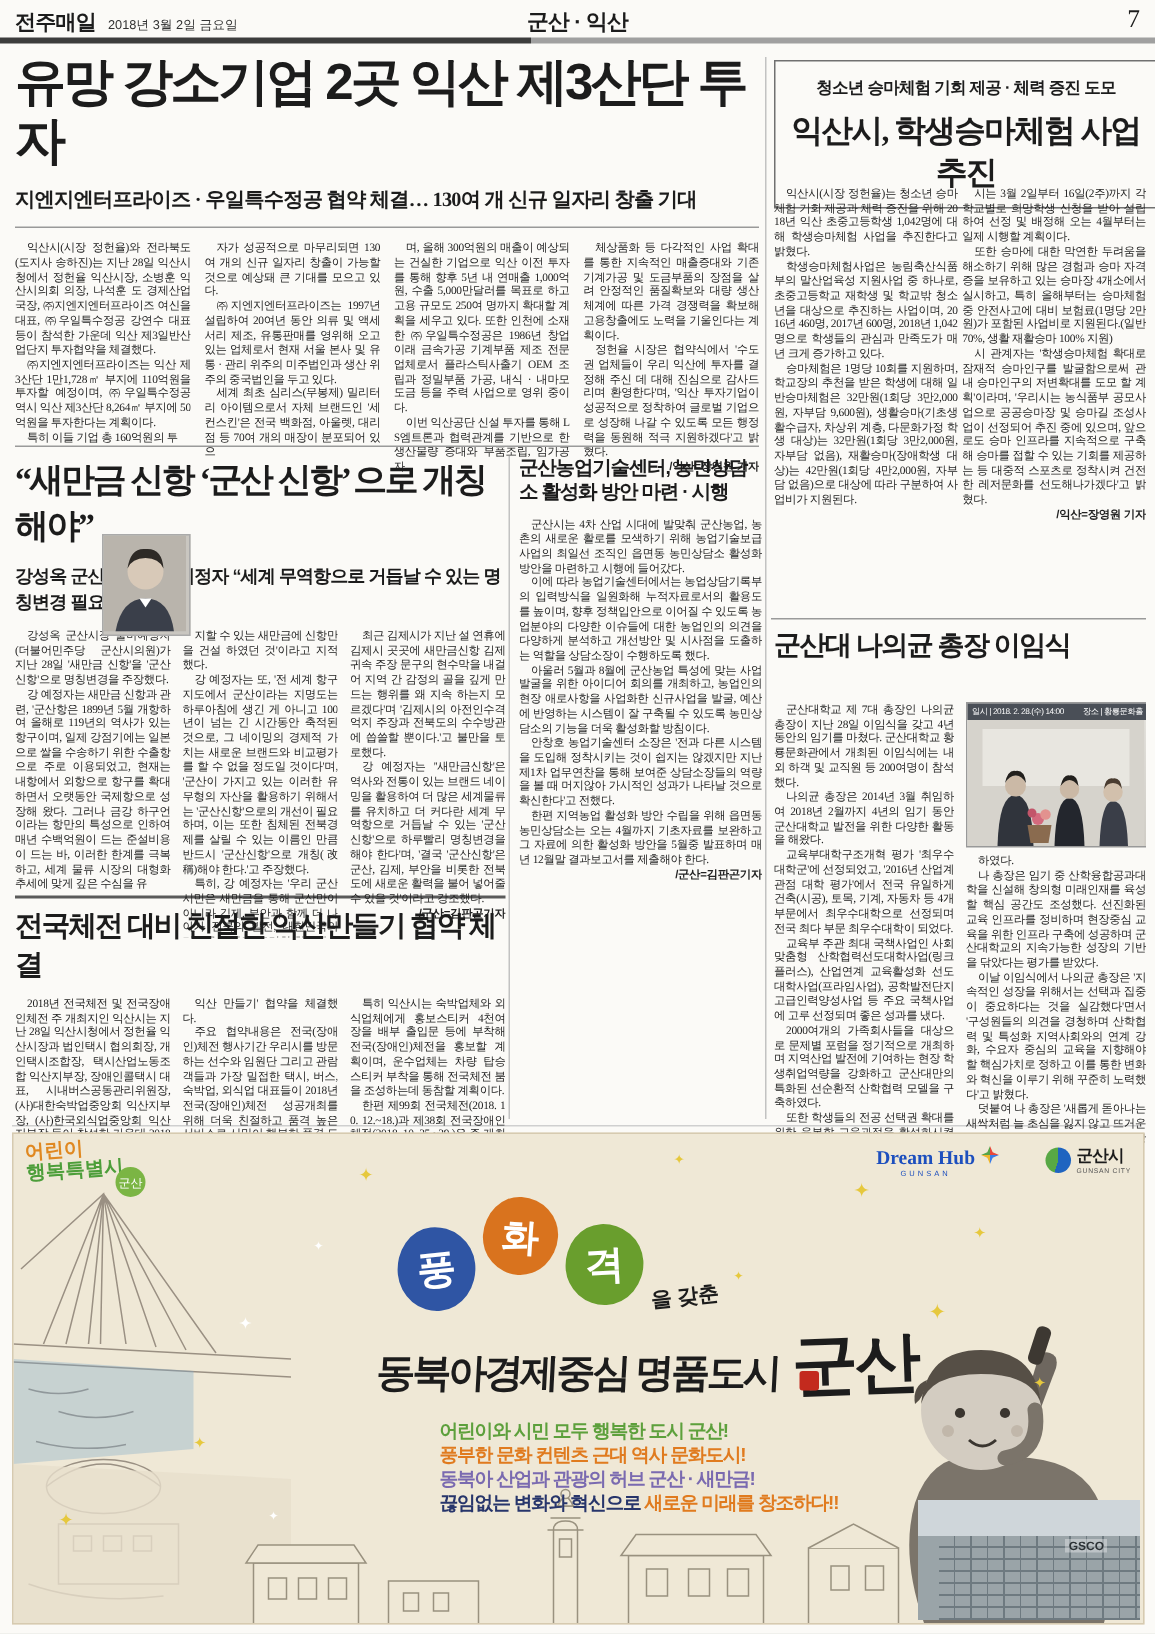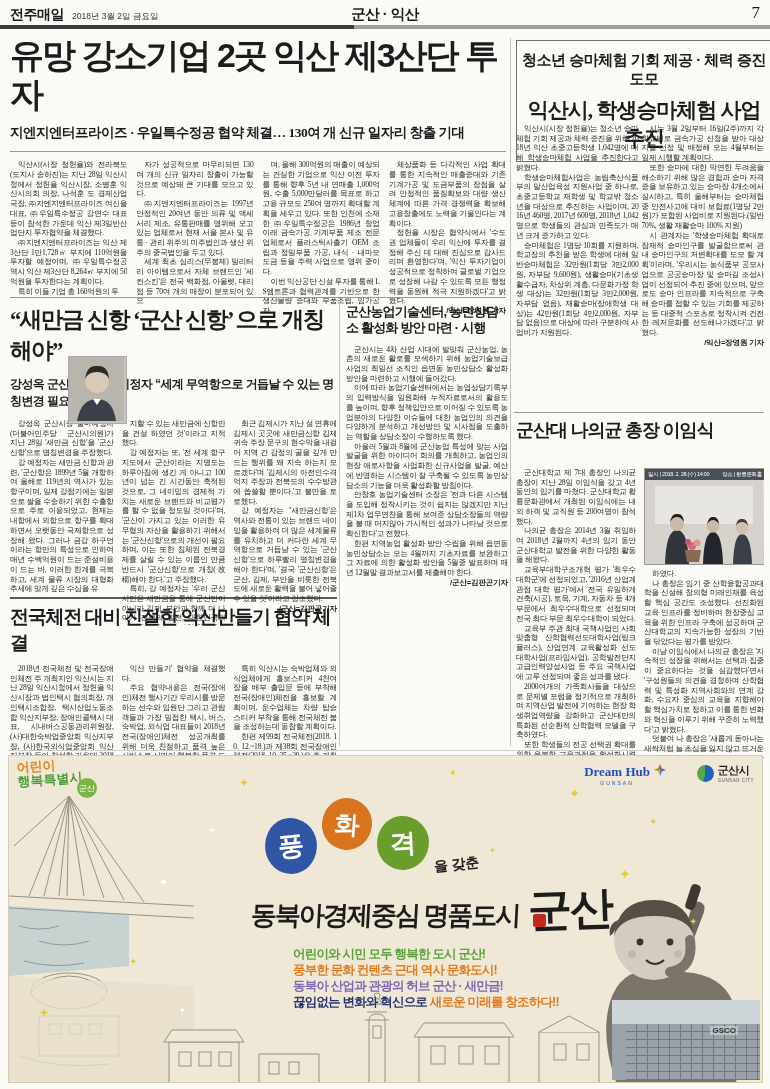--- a/index.html
+++ b/index.html
@@ -33,21 +33,21 @@
   .invest h1{font-size:34px;font-weight:900;letter-spacing:-2px;line-height:1.15;
              font-family:"Liberation Sans",sans-serif;}
   .invest .subhead{margin:10px 0 0 0;font-size:13.5px;font-weight:bold;letter-spacing:-0.5px;
              font-family:"Liberation Serif",serif;}
   .invest .subrule{margin-top:9px;height:1px;background:#999;}
   .invest .bodycols{margin-top:8px;height:170px;gap:9px;}
 
   
   .horsebox{position:absolute;left:516px;top:40px;width:246px;border:1px solid #707070;
             padding:10px 4px 9px 4px;text-align:center;background:#fbfaf7;}
-  .horsebox .kicker{font-size:15px;font-weight:bold;letter-spacing:-0.5px;}
+  .horsebox .kicker{font-size:11px;font-weight:bold;letter-spacing:-0.5px;}
   .horsebox .title{font-size:21px;font-weight:bold;letter-spacing:-1px;margin-top:7px;
                    font-family:"Liberation Serif",serif;}
   .horsebody{position:absolute;left:516px;top:124px;width:248px;height:284px;gap:3px;}
 
   
   .port{left:10px;top:304px;width:327px;}
   .port h1{font-size:22.5px;font-weight:bold;letter-spacing:-1.5px;font-family:"Liberation Serif",serif;}
   .port .subhead{margin:10px 0 0 0;font-size:12px;font-weight:bold;letter-spacing:-0.6px;}
   .port .bodycols{margin-top:9px;height:206px;gap:8px;}
   .portrait{position:absolute;left:58px;top:52px;width:57px;height:66px;background:#c9c6c0;
@@ -141,21 +141,21 @@
         <div class="col">
 
         <p>익산시(시장 정헌율)와 전라북도(도지사 송하진)는 지난 28일 익산시청에서 정헌율 익산시장, 소병훈 익산시의회 의장, 나석훈 도 경제산업국장, ㈜지엔지엔터프라이즈 여신을 대표, ㈜우일특수정공 강연수 대표 등이 참석한 가운데 익산 제3일반산업단지 투자협약을 체결했다.</p>
           <p>㈜지엔지엔터프라이즈는 익산 제3산단 1만1,728㎡ 부지에 110억원을 투자할 예정이며, ㈜우일특수정공 역시 익산 제3산단 8,264㎡ 부지에 50억원을 투자한다는 계획이다.</p>
           <p>특히 이들 기업 총 160억원의 투</p>
         </div>
 
         <div class="col">
 
         <p>자가 성공적으로 마무리되면 130여 개의 신규 일자리 창출이 가능할 것으로 예상돼 큰 기대를 모으고 있다.</p>
-          <p>㈜지엔지엔터프라이즈는 1997년 안정적인 20여년 동안 의류 및 액세서리 제조, 유통판매를 영위해 오고 있는 업체로서 현재 서울 본사 및 유통 · 관리 위주의 미주법인과 생산 위주의 중국법인을 두고 있다.</p>
+          <p>㈜지엔지엔터프라이즈는 1997년 설립하여 20여년 동안 의류 및 액세서리 제조, 유통판매를 영위해 오고 있는 업체로서 현재 서울 본사 및 유통 · 관리 위주의 미주법인과 생산 위주의 중국법인을 두고 있다.</p>
           <p>세계 최초 심리스(무봉제) 밀리터리 아이템으로서 자체 브랜드인 '세컨스킨'은 전국 백화점, 아울렛, 대리점 등 70여 개의 매장이 분포되어 있으</p>
         </div>
 
         <div class="col">
 
         <p>며, 올해 300억원의 매출이 예상되는 건실한 기업으로 익산 이전 투자를 통해 향후 5년 내 연매출 1,000억원, 수출 5,000만달러를 목표로 하고 고용 규모도 250여 명까지 확대할 계획을 세우고 있다. 또한 인천에 소재한 ㈜우일특수정공은 1986년 창업 이래 금속가공 기계부품 제조 전문업체로서 플라스틱사출기 OEM 조립과 정밀부품 가공, 내식 · 내마모 도금 등을 주력 사업으로 영위 중이다.</p>
           <p>이번 익산공단 신설 투자를 통해 LS엠트론과 협력관계를 기반으로 한 생산물량 증대와 부품조립, 임가공 자</p>
         </div>
 
         <div class="col">
@@ -175,21 +175,21 @@
 
       <div class="col">
 
       <p>익산시(시장 정헌율)는 청소년 승마체험 기회 제공과 체력 증진을 위해 2018년 익산 초중고등학생 1,042명에 대해 학생승마체험 사업을 추진한다고 밝혔다.</p>
         <p>학생승마체험사업은 농림축산식품부의 말산업육성 지원사업 중 하나로, 초중고등학교 재학생 및 학교밖 청소년을 대상으로 추진하는 사업이며, 2016년 460명, 2017년 600명, 2018년 1,042명으로 학생들의 관심과 만족도가 매년 크게 증가하고 있다.</p>
         <p>승마체험은 1명당 10회를 지원하며, 학교장의 추천을 받은 학생에 대해 일반승마체험은 32만원(1회당 3만2,000원, 자부담 9,600원), 생활승마(기초생활수급자, 차상위 계층, 다문화가정 학생 대상)는 32만원(1회당 3만2,000원, 자부담 없음), 재활승마(장애학생 대상)는 42만원(1회당 4만2,000원, 자부담 없음)으로 대상에 따라 구분하여 사업비가 지원된다.</p>
       </div>
 
       <div class="col">
 
-      <p>시는 3월 2일부터 16일(2주)까지 각 학교별로 금속가공 신청을 받아 대상자를 선정 및 배정해 오는 4월부터는 일제 시행할 계획이다.</p>
+      <p>시는 3월 2일부터 16일(2주)까지 각 학교별로 희망학생 신청을 받아 설립하여 선정 및 배정해 오는 4월부터는 일제 시행할 계획이다.</p>
         <p>또한 승마에 대한 막연한 두려움을 해소하기 위해 많은 경험과 승마 자격증을 보유하고 있는 승마장 4개소에서 실시하고, 특히 올해부터는 승마체험 중 안전사고에 대비 보험료(1명당 2만원)가 포함된 사업비로 지원된다.(일반 70%, 생활 재활승마 100% 지원)</p>
         <p>시 관계자는 '학생승마체험 확대로 잠재적 승마인구를 발굴함으로써 관내 승마인구의 저변확대를 도모 할 계획'이라며, '우리시는 농식품부 공모사업으로 공공승마장 및 승마길 조성사업이 선정되어 추진 중에 있으며, 앞으로도 승마 인프라를 지속적으로 구축해 승마를 접할 수 있는 기회를 제공하는 등 대중적 스포츠로 정착시켜 건전한 레저문화를 선도해나가겠다'고 밝혔다.</p>
         <p class="byline">/익산=장영원 기자</p>
       </div>
     </div>
 
   <div class="vrule" style="left:510px;top:38px;height:708px;"></div>
   <div class="hrule" style="left:10px;top:297px;width:496px;"></div>
   <div class="vrule" style="left:339px;top:304px;height:442px;"></div>
   <div class="hrule" style="left:514px;top:412px;width:250px;"></div>

